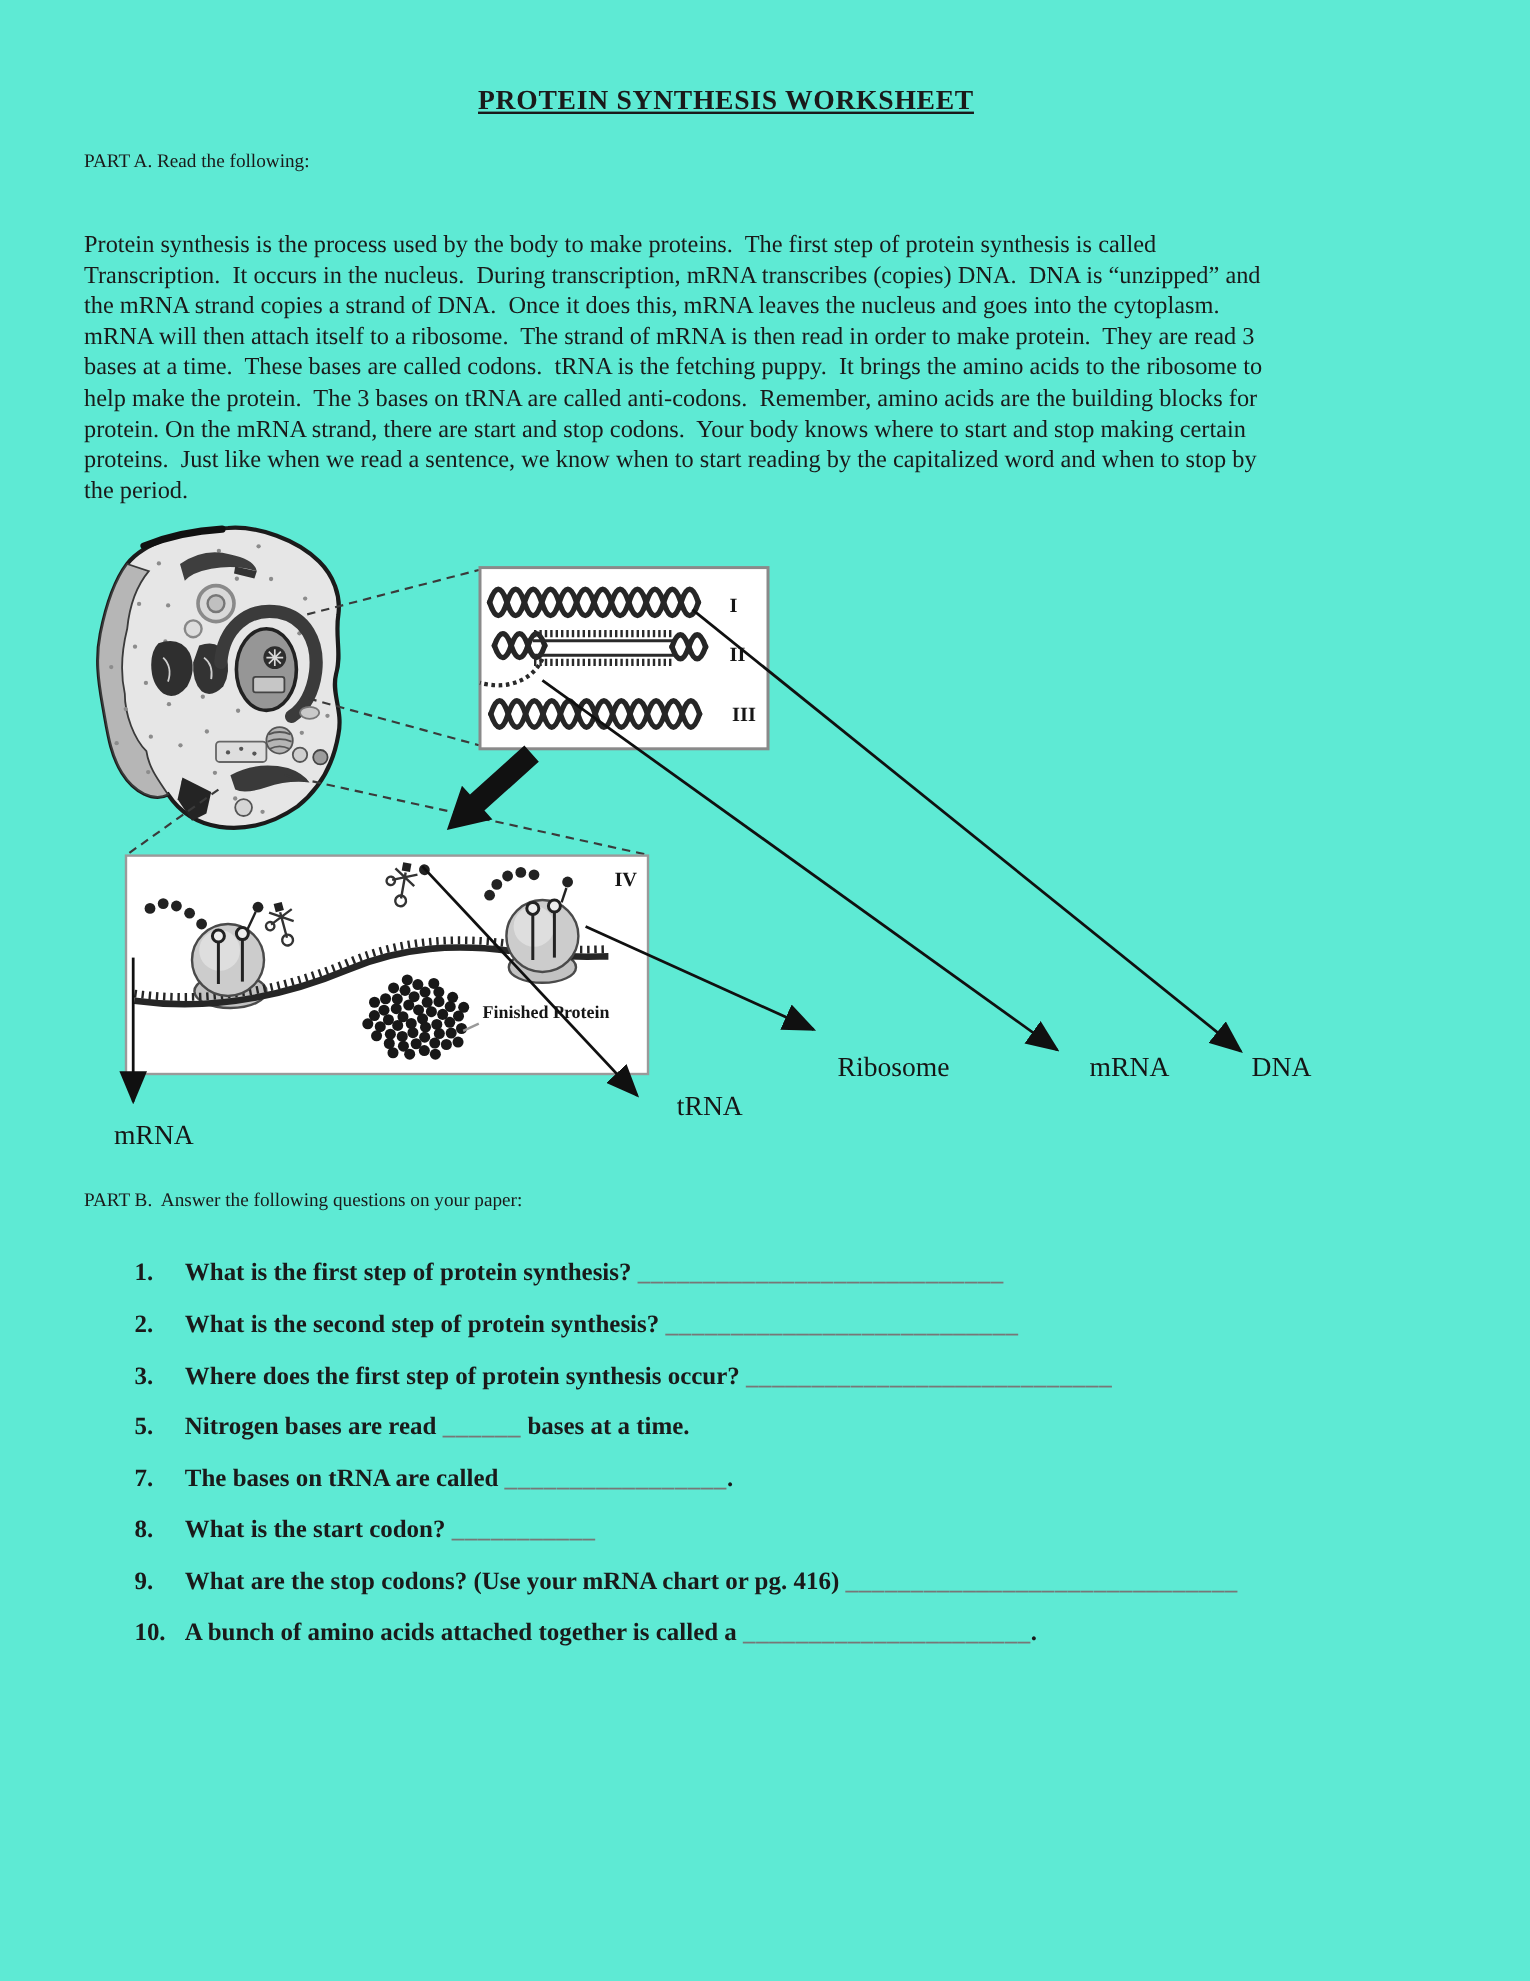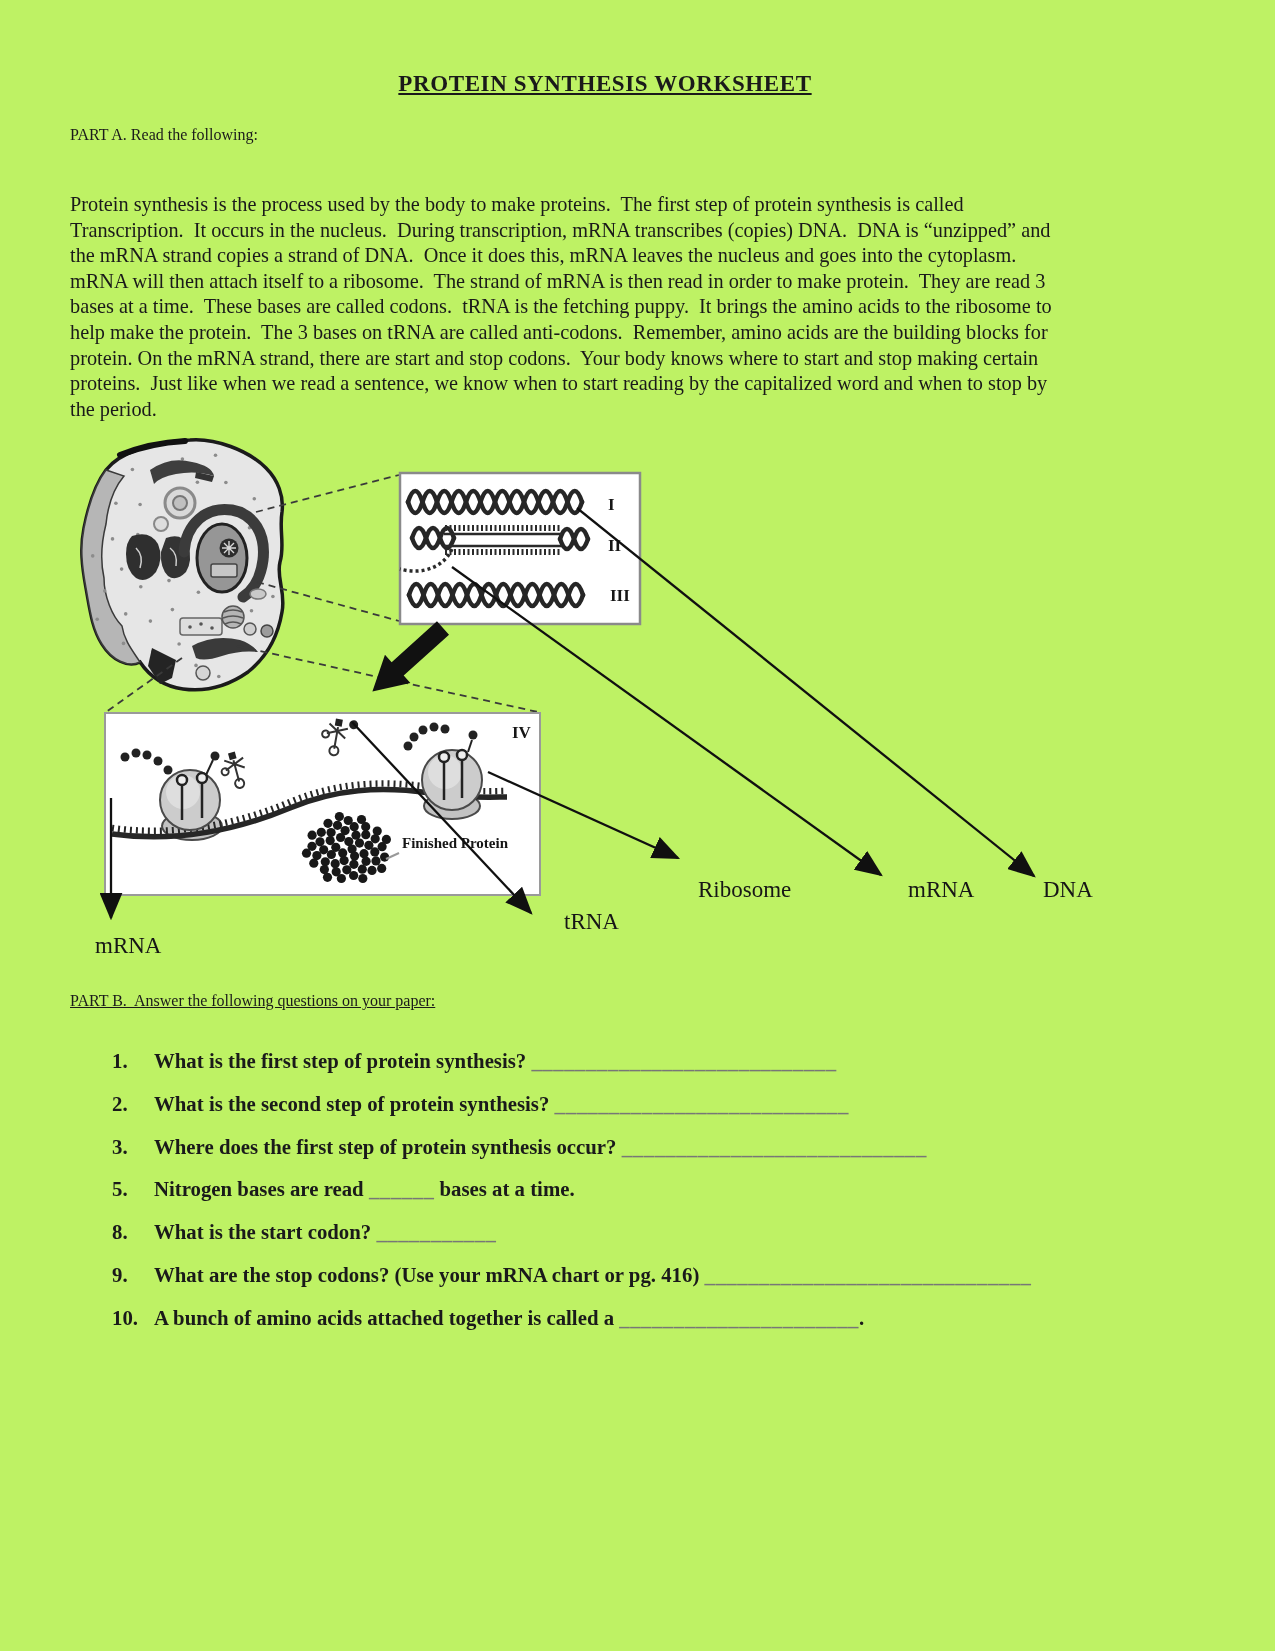--- a/index.html
+++ b/index.html
@@ -1,28 +1,28 @@
 <!DOCTYPE html>
 <html><head>
 <meta charset="utf-8">
 <style>
   html,body{margin:0;padding:0;background:#9a9a9a;}
   .page{
-    position:relative;width:1275px;height:1651px;background:#bef264;
+    position:relative;width:1275px;height:1651px;background:#5eead4;
     font-family:"Liberation Serif", serif;color:#1a1a1a;overflow:hidden;
     margin:0 auto;
   }
   .title{
     position:absolute;top:71px;left:0;width:1210px;margin:0;
     text-align:center;font-size:23px;font-weight:bold;
     text-decoration:underline;letter-spacing:.6px;
   }
   h2.heading{position:absolute;left:70px;margin:0;font-size:16px;font-weight:normal;}
   #partA{top:126px;}
-  #partB{top:992px;text-decoration:underline;}
+  #partB{top:992px;}
   .para{
     position:absolute;left:70px;top:192px;width:1085px;margin:0;
     font-size:20.3px;line-height:25.6px;white-space:pre-line;
   }
   .qs{position:absolute;left:112px;top:1040px;width:1100px;}
   .q{height:42.8px;line-height:42.8px;font-size:20.8px;white-space:nowrap;font-weight:bold;}
   .qnum{display:inline-block;width:42px;}
   .qblank{color:#777;letter-spacing:.5px;}
   svg{position:absolute;left:60px;top:405px;width:1160px;height:560px;}
   svg text{font-family:"Liberation Serif", serif;fill:#161616;}
@@ -306,18 +306,19 @@
     <text class="lbl" x="95" y="953">mRNA</text>
   </svg>
 
   <h2 class="heading" id="partB">PART B.&nbsp; Answer the following questions on your paper:</h2>
 
   <div class="qs">
     <div class="q"><span class="qnum">1.</span><span class="qtext">What is the first step of protein synthesis? </span><span class="qblank">____________________________</span><span></span></div>
     <div class="q"><span class="qnum">2.</span><span class="qtext">What is the second step of protein synthesis? </span><span class="qblank">___________________________</span><span></span></div>
     <div class="q"><span class="qnum">3.</span><span class="qtext">Where does the first step of protein synthesis occur? </span><span class="qblank">____________________________</span><span></span></div>
     <div class="q"><span class="qnum">5.</span><span class="qtext">Nitrogen bases are read </span><span class="qblank">______</span><span> bases at a time.</span></div>
+    <div class="q"><span class="qnum">7.</span><span class="qtext">The bases on tRNA are called </span><span class="qblank">_________________</span><span>.</span></div>
     <div class="q"><span class="qnum">8.</span><span class="qtext">What is the start codon? </span><span class="qblank">___________</span><span></span></div>
     <div class="q"><span class="qnum">9.</span><span class="qtext">What are the stop codons? (Use your mRNA chart or pg. 416) </span><span class="qblank">______________________________</span><span></span></div>
     <div class="q"><span class="qnum">10.</span><span class="qtext">A bunch of amino acids attached together is called a </span><span class="qblank">______________________</span><span>.</span></div>
   </div>
 
 </div>
 
 </body></html>

